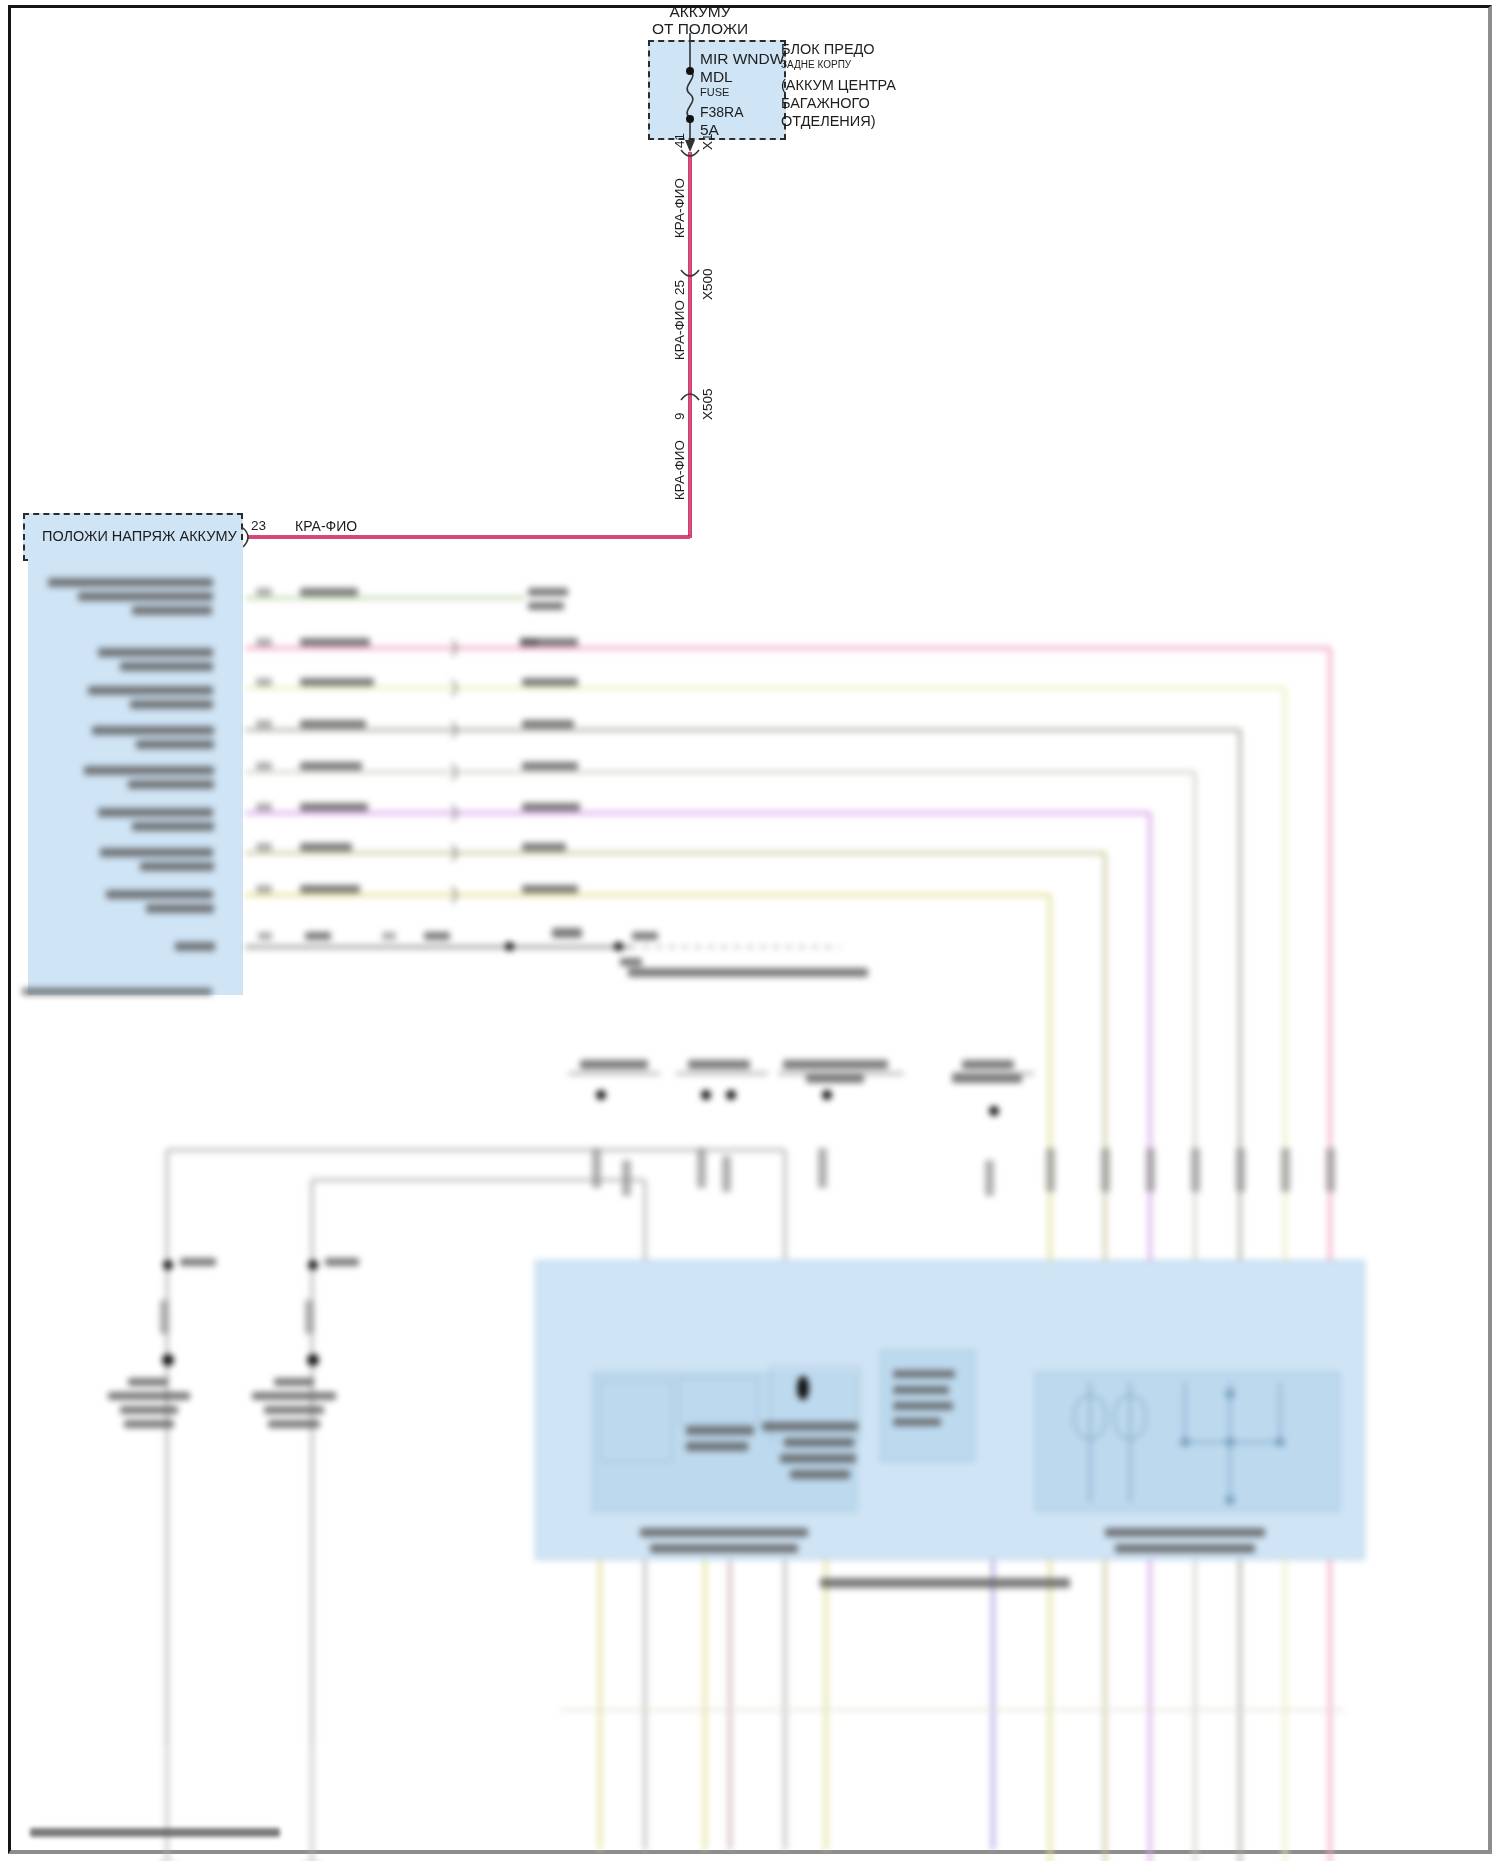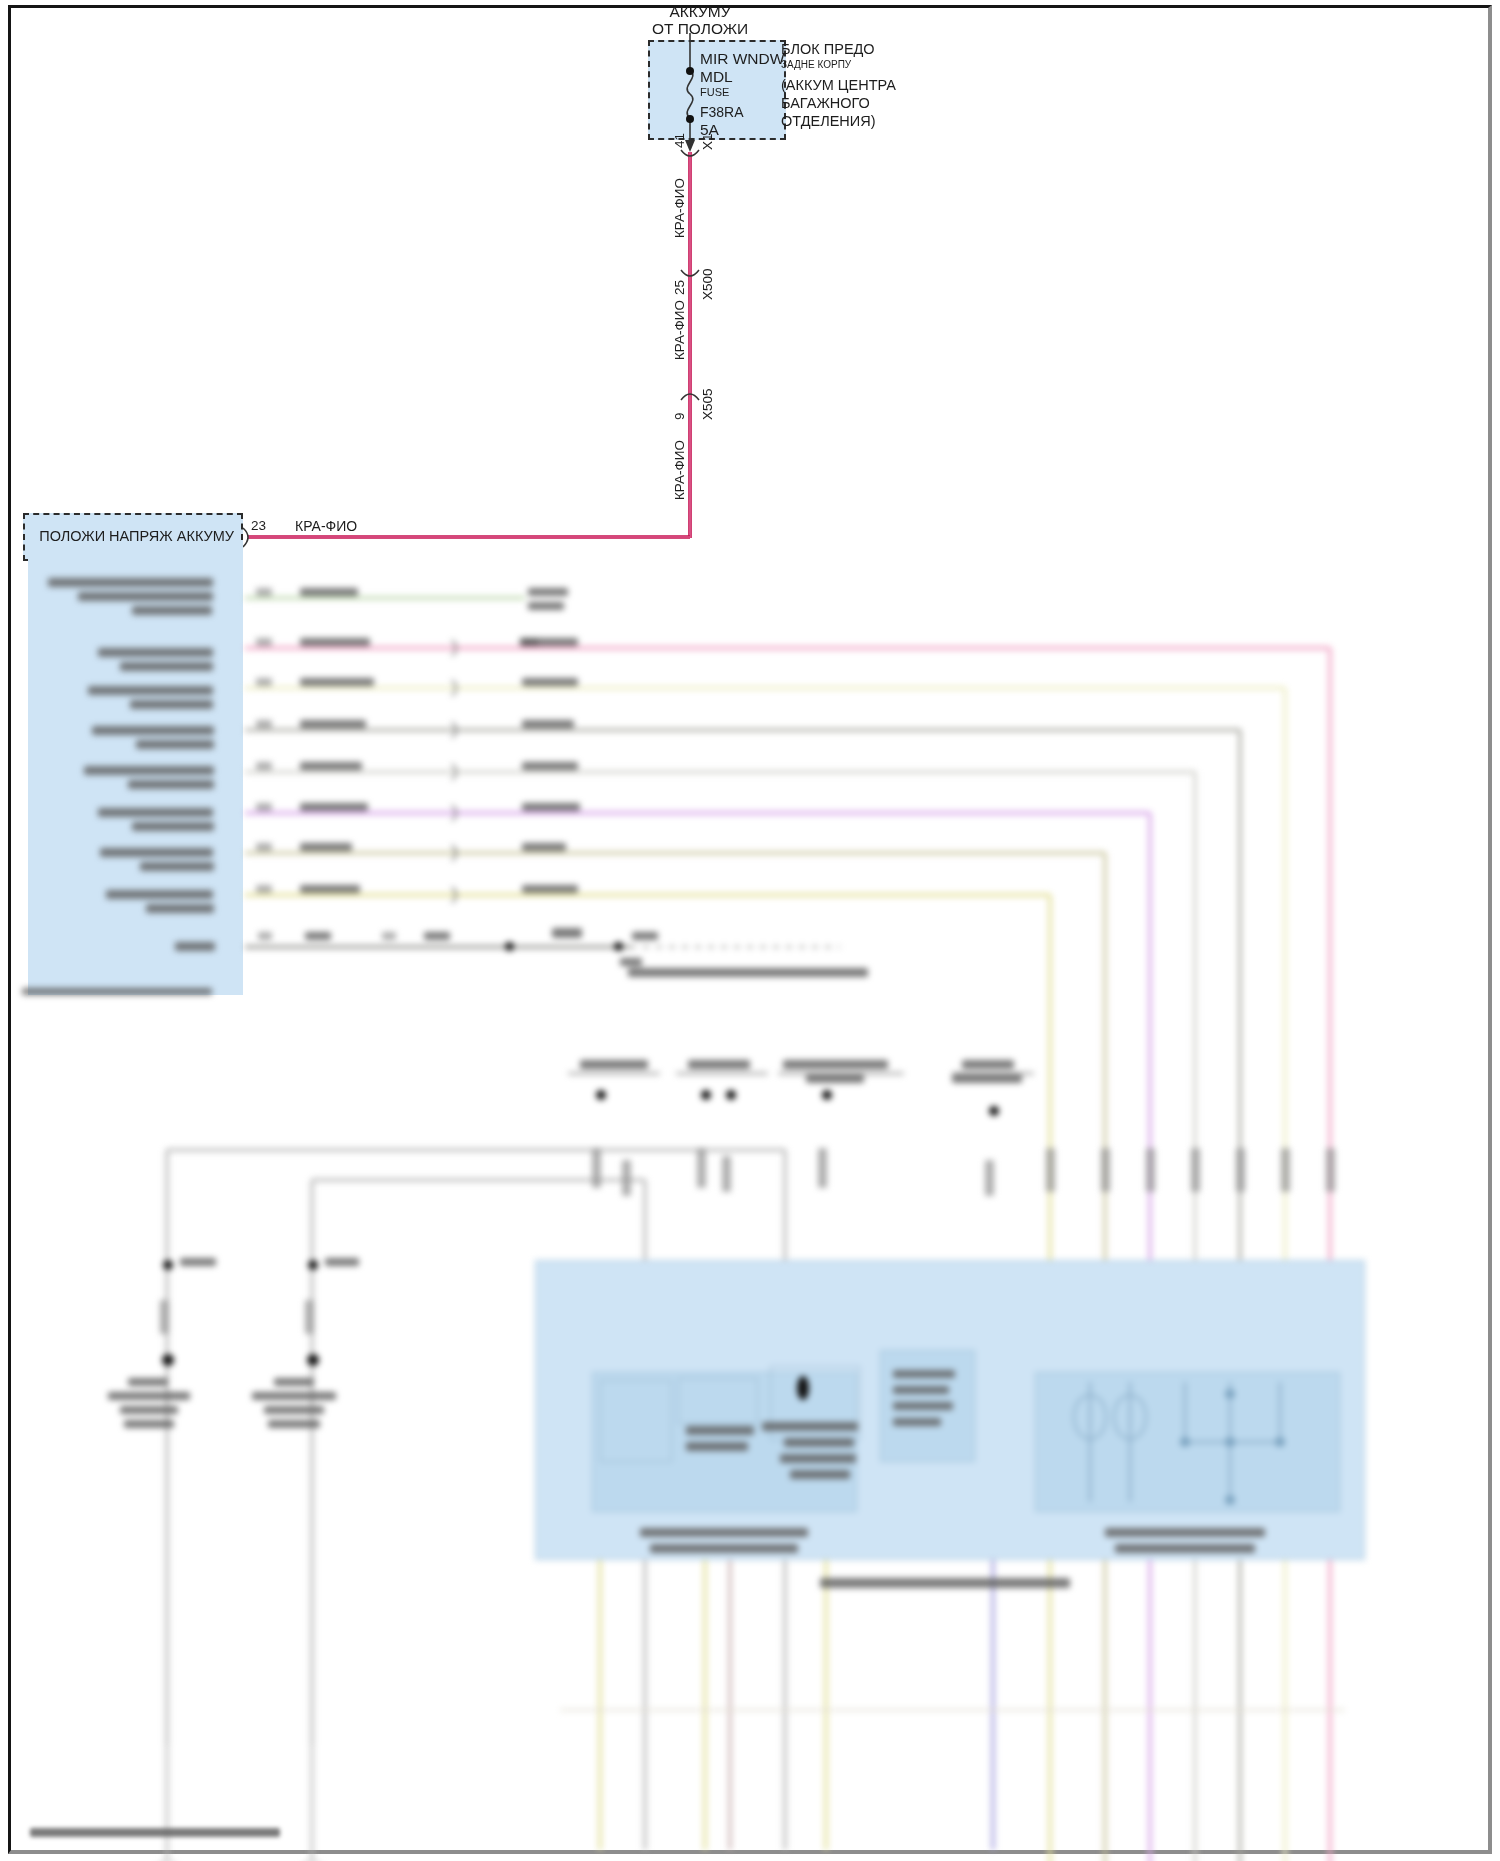--- a/index.html
+++ b/index.html
@@ -93,21 +93,21 @@
 
   <div class="vtxt" style="left:672px;top:420px;font-size:13.5px;">9</div>
   <div class="vtxt" style="left:700px;top:420px;font-size:13.5px;">X505</div>
   <div class="vtxt" style="left:672px;top:500px;font-size:13.5px;">КРА-ФИО</div>
 
   <div class="txt" style="left:251px;top:518px;font-size:13.5px;text-align:right;">23</div>
   <div class="txt" style="left:295px;top:518px;font-size:14px;">КРА-ФИО</div>
 
   <div class="modbox" style="left:23px;top:513px;width:220px;height:48px;"></div>
   <div class="modbox-solid" style="left:28px;top:540px;width:215px;height:455px;border:none;"></div>
-  <div class="txt" style="left:34px;top:528px;width:200px;text-align:right;font-size:14.5px;">ПОЛОЖИ НАПРЯЖ АККУМУ</div>
+  <div class="txt" style="left:42px;top:528px;width:200px;text-align:left;font-size:14.5px;">ПОЛОЖИ НАПРЯЖ АККУМУ</div>
 
   <div class="abs blur" style="left:0;top:560px;width:1500px;height:1300px;">
 
     <svg width="1500" height="1310">
 
       <line x1="245" y1="38" x2="525" y2="38" stroke="#b9d6a8" stroke-width="3"></line>
 
       <line x1="245" y1="88" x2="1330" y2="88" stroke="#f2a8c8" stroke-width="3.4"></line>
       <line x1="1330" y1="88" x2="1330" y2="1400" stroke="#f2a8c8" stroke-width="3.4"></line>
 

